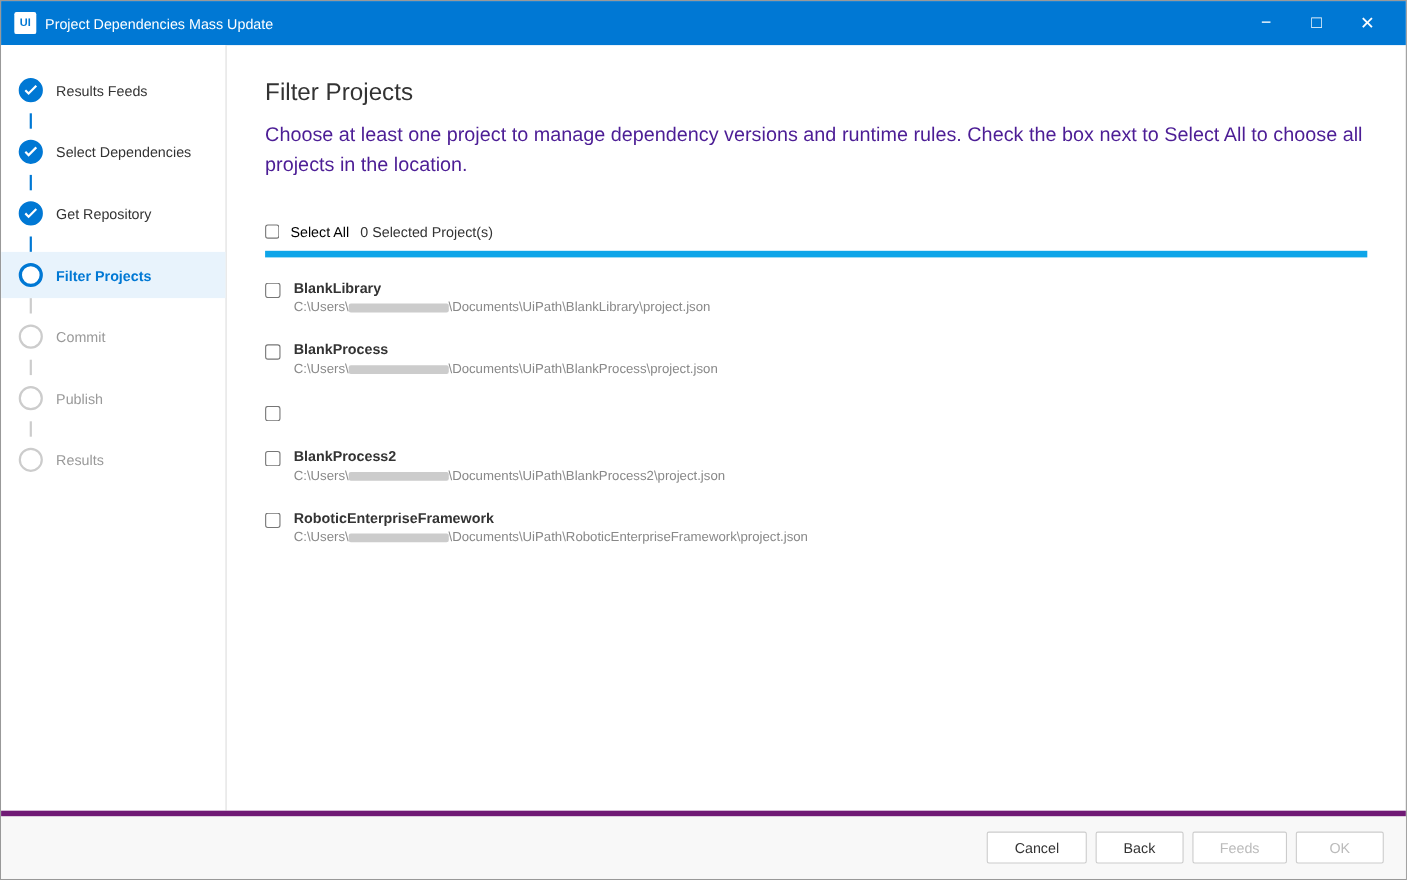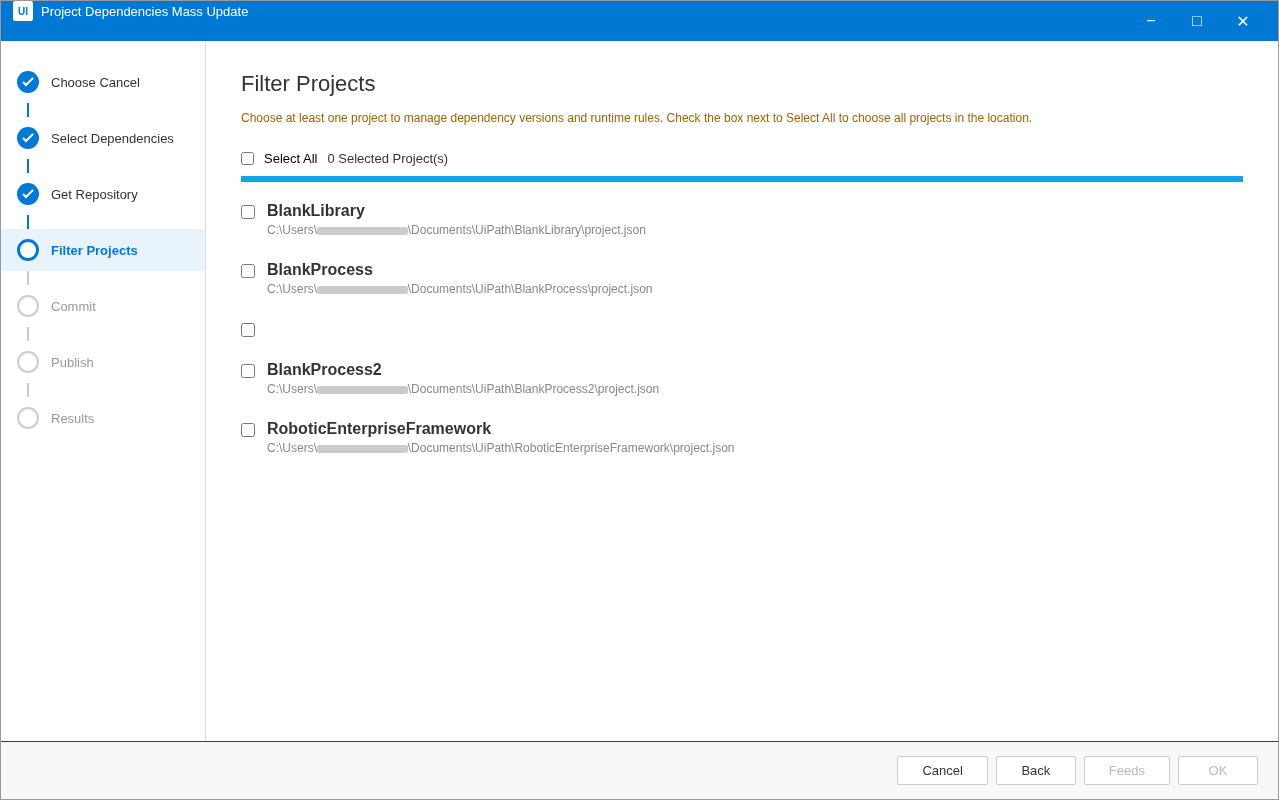--- a/index.html
+++ b/index.html
@@ -6,21 +6,21 @@
     body { font-family: 'Segoe UI', Tahoma, Geneva, Verdana, sans-serif; font-size: 13px; background: #f0f0f0; }
 
     .window { width: 1279px; height: 800px; display: flex; flex-direction: column; background: #fff; border: 1px solid #999; }
 
     .title-bar {
       background: #0078d4;
       color: white;
       padding: 0 12px;
       height: 40px;
       display: flex;
-      align-items: flex-start;
+      align-items: center;
       justify-content: space-between;
       flex-shrink: 0;
     }
     .title-bar-left { display: flex; align-items: center; gap: 8px; }
     .app-icon {
       width: 20px; height: 20px;
       background: white;
       border-radius: 2px;
       display: flex; align-items: center; justify-content: center;
       color: #0078d4;
@@ -115,23 +115,23 @@
     }
 
     .page-title {
       font-size: 22px;
       font-weight: 300;
       color: #333;
       margin-bottom: 12px;
     }
 
     .page-description {
-      font-size: 12px;
-      color: #a16207;
-      margin-bottom: 24px;
+      font-size: 18px;
+      color: #4c1d95;
+      margin-bottom: 40px;
       line-height: 1.5;
     }
 
     .select-all-row {
       display: flex;
       align-items: center;
       gap: 10px;
       padding-bottom: 10px;
       border-bottom: 6px solid #0ea5e9;
       margin-bottom: 8px;
@@ -153,35 +153,35 @@
     }
 
     .project-item input[type="checkbox"] {
       margin-top: 3px;
       flex-shrink: 0;
       width: 14px; height: 14px;
       cursor: pointer;
     }
 
     .project-info { display: flex; flex-direction: column; gap: 3px; }
-    .project-name { font-size: 16px; font-weight: 600; color: #333; }
+    .project-name { font-size: 13px; font-weight: 600; color: #333; }
     .project-path { font-size: 12px; color: #888; }
 
     .blurred { 
       display: inline-block;
       background: #ccc;
       border-radius: 2px;
       color: transparent;
       user-select: none;
     }
 
     
     .footer {
       background: #f8f8f8;
-      border-top: 1px solid #701a75;
+      border-top: 5px solid #701a75;
       padding: 14px 20px;
       display: flex;
       justify-content: flex-end;
       gap: 8px;
       flex-shrink: 0;
     }
 
     .btn {
       padding: 6px 24px;
       border: 1px solid #ccc;
@@ -216,21 +216,21 @@
   <div class="content-area">
 
     <div class="sidebar">
 
       <div class="step-item completed-step">
         <div class="step-circle completed">
           <svg width="12" height="10" viewBox="0 0 12 10">
               <polyline points="1,5 4,8 11,1" fill="none" stroke="white" stroke-width="2"></polyline>
             </svg>
         </div>
-        <span class="step-label">Choose Cancel</span>
+        <span class="step-label">Results Feeds</span>
       </div>
       <div class="step-connector done"></div>
 
       <div class="step-item completed-step">
         <div class="step-circle completed">
           <svg width="12" height="10" viewBox="0 0 12 10">
               <polyline points="1,5 4,8 11,1" fill="none" stroke="white" stroke-width="2"></polyline>
             </svg>
         </div>
         <span class="step-label">Select Dependencies</span>

